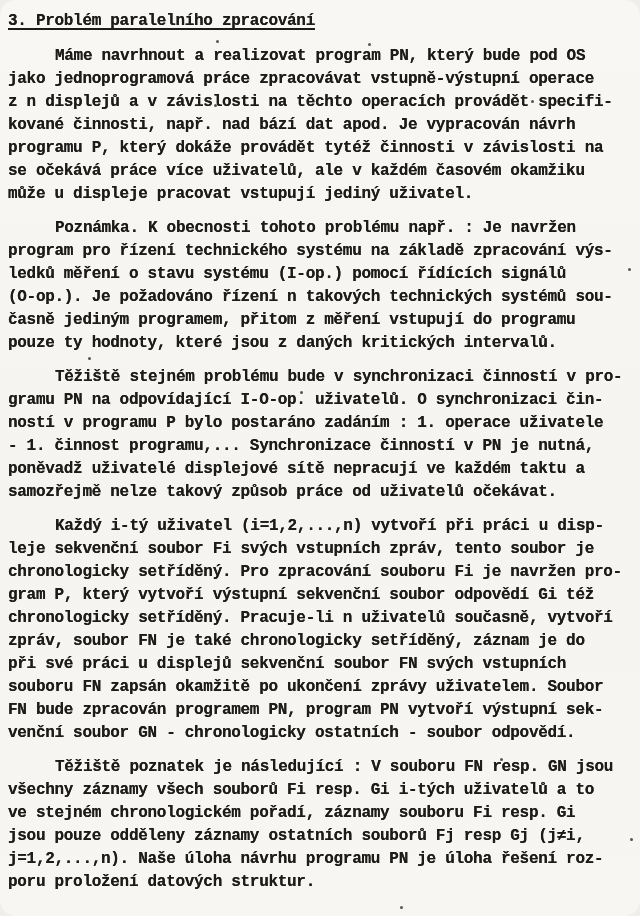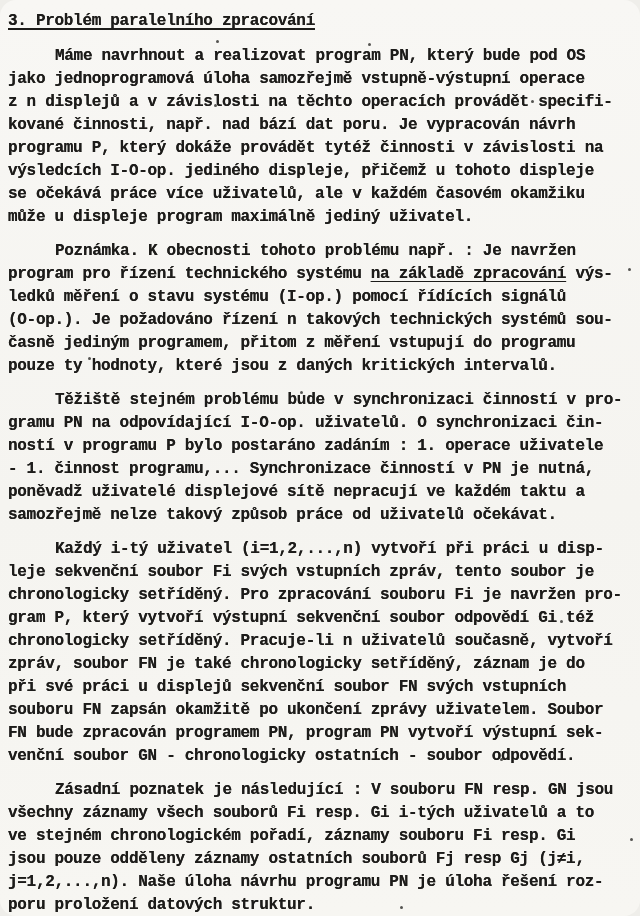--- a/index.html
+++ b/index.html
@@ -29,46 +29,44 @@
     font-weight: 700;
     text-decoration: underline;
     text-decoration-thickness: 1.6px;
     text-underline-offset: 3px;
     white-space: pre;
   }
   .para { margin: 0 0 11px 0; }
   .line { white-space: pre; }
   .line.first { text-indent: 47px; }
   .uline {
-    text-decoration: underline;
     text-decoration-thickness: 1.4px;
     text-underline-offset: 3px;
   }
   .spk {
     position: absolute;
     width: 3px; height: 3px;
     border-radius: 50%;
     background: rgba(30,29,27,0.75);
   }
 </style>
 </head>
 <body>
 
 <div class="page">
   <h1 class="heading">3. Problém paralelního zpracování</h1>
   <div id="body-host">
       <div class="para">
         <div class="line first">Máme navrhnout a realizovat program PN, který bude pod OS</div>
-        <div class="line">jako jednoprogramová úloha samozřejmě vstupně-výstupní operace</div>
+        <div class="line">jako jednoprogramová práce zpracovávat vstupně-výstupní operace</div>
         <div class="line">z n displejů a v závislosti na těchto operacích provádět specifi-</div>
-        <div class="line">kované činnosti, např. nad bází dat poru. Je vypracován návrh</div>
+        <div class="line">kované činnosti, např. nad bází dat apod. Je vypracován návrh</div>
         <div class="line">programu P, který dokáže provádět tytéž činnosti v závislosti na</div>
-        <div class="line">výsledcích I-O-op. jediného displeje, přičemž u tohoto displeje</div>
         <div class="line">se očekává práce více uživatelů, ale v každém časovém okamžiku</div>
-        <div class="line">může u displeje program maximálně jediný uživatel.</div>
+        <div class="line">může u displeje pracovat vstupují jediný uživatel.</div>
       </div>
       <div class="para">
         <div class="line first">Poznámka. K obecnosti tohoto problému např. : Je navržen</div>
         <div class="line">program pro řízení technického systému <span class="uline">na základě zpracování</span> výs-</div>
         <div class="line">ledků měření o stavu systému (I-op.) pomocí řídících signálů</div>
         <div class="line">(O-op.). Je požadováno řízení n takových technických systémů sou-</div>
         <div class="line">časně jediným programem, přitom z měření vstupují do programu</div>
         <div class="line">pouze ty hodnoty, které jsou z daných kritických intervalů.</div>
       </div>
       <div class="para">
@@ -85,21 +83,21 @@
         <div class="line">chronologicky setříděný. Pro zpracování souboru Fi je navržen pro-</div>
         <div class="line">gram P, který vytvoří výstupní sekvenční soubor odpovědí Gi též</div>
         <div class="line">chronologicky setříděný. Pracuje-li n uživatelů současně, vytvoří</div>
         <div class="line">zpráv, soubor FN je také chronologicky setříděný, záznam je do</div>
         <div class="line">při své práci u displejů sekvenční soubor FN svých vstupních</div>
         <div class="line">souboru FN zapsán okamžitě po ukončení zprávy uživatelem. Soubor</div>
         <div class="line">FN bude zpracován programem PN, program PN vytvoří výstupní sek-</div>
         <div class="line">venční soubor GN - chronologicky ostatních - soubor odpovědí.</div>
       </div>
       <div class="para">
-        <div class="line first">Zásadní poznatek je následující : V souboru FN resp. GN jsou</div>
+        <div class="line first">Těžiště poznatek je následující : V souboru FN resp. GN jsou</div>
         <div class="line">všechny záznamy všech souborů Fi resp. Gi i-tých uživatelů a to</div>
         <div class="line">ve stejném chronologickém pořadí, záznamy souboru Fi resp. Gi</div>
         <div class="line">jsou pouze odděleny záznamy ostatních souborů Fj resp Gj (j≠i,</div>
         <div class="line">j=1,2,...,n). Naše úloha návrhu programu PN je úloha řešení roz-</div>
         <div class="line">poru proložení datových struktur.</div>
       </div>
     </div>
   <div id="speckle-host">
       <div class="spk" style="left: 216px; top: 40px;"></div>
       <div class="spk" style="left: 368px; top: 43px;"></div>

